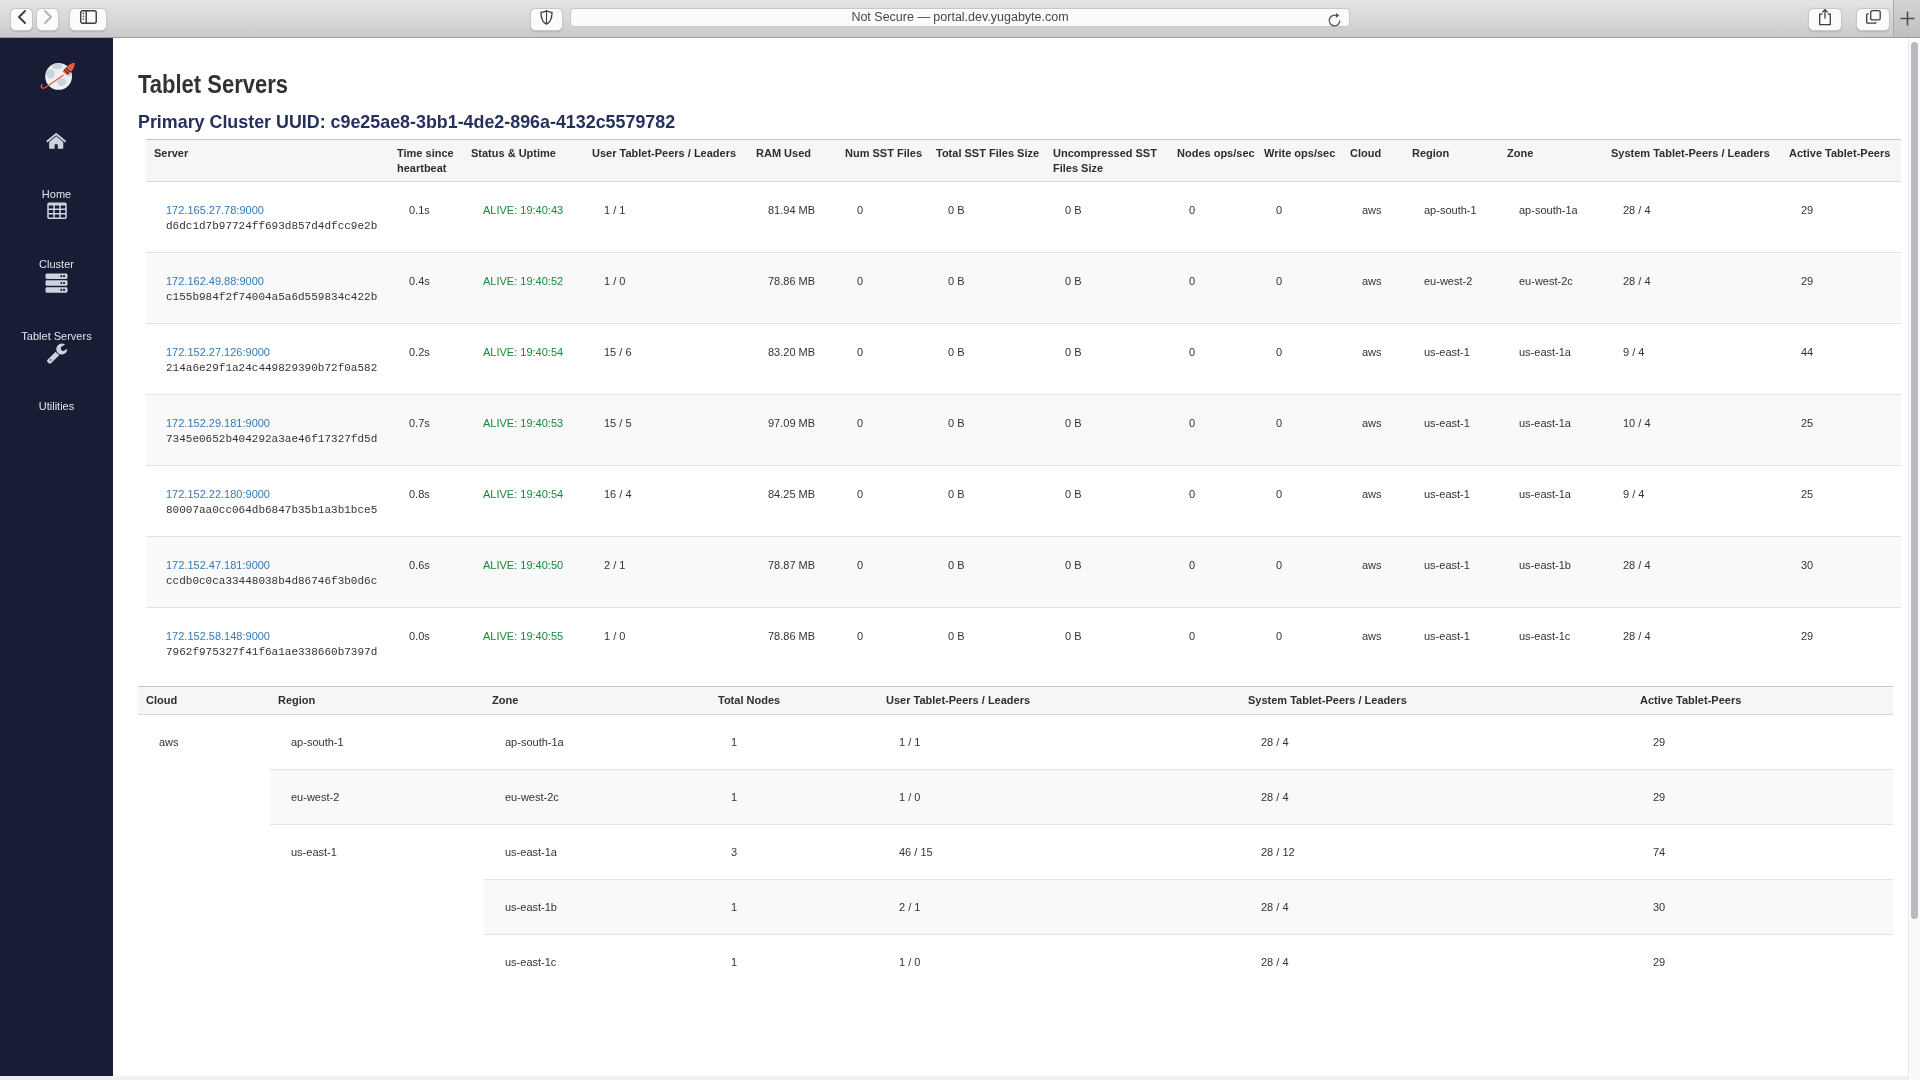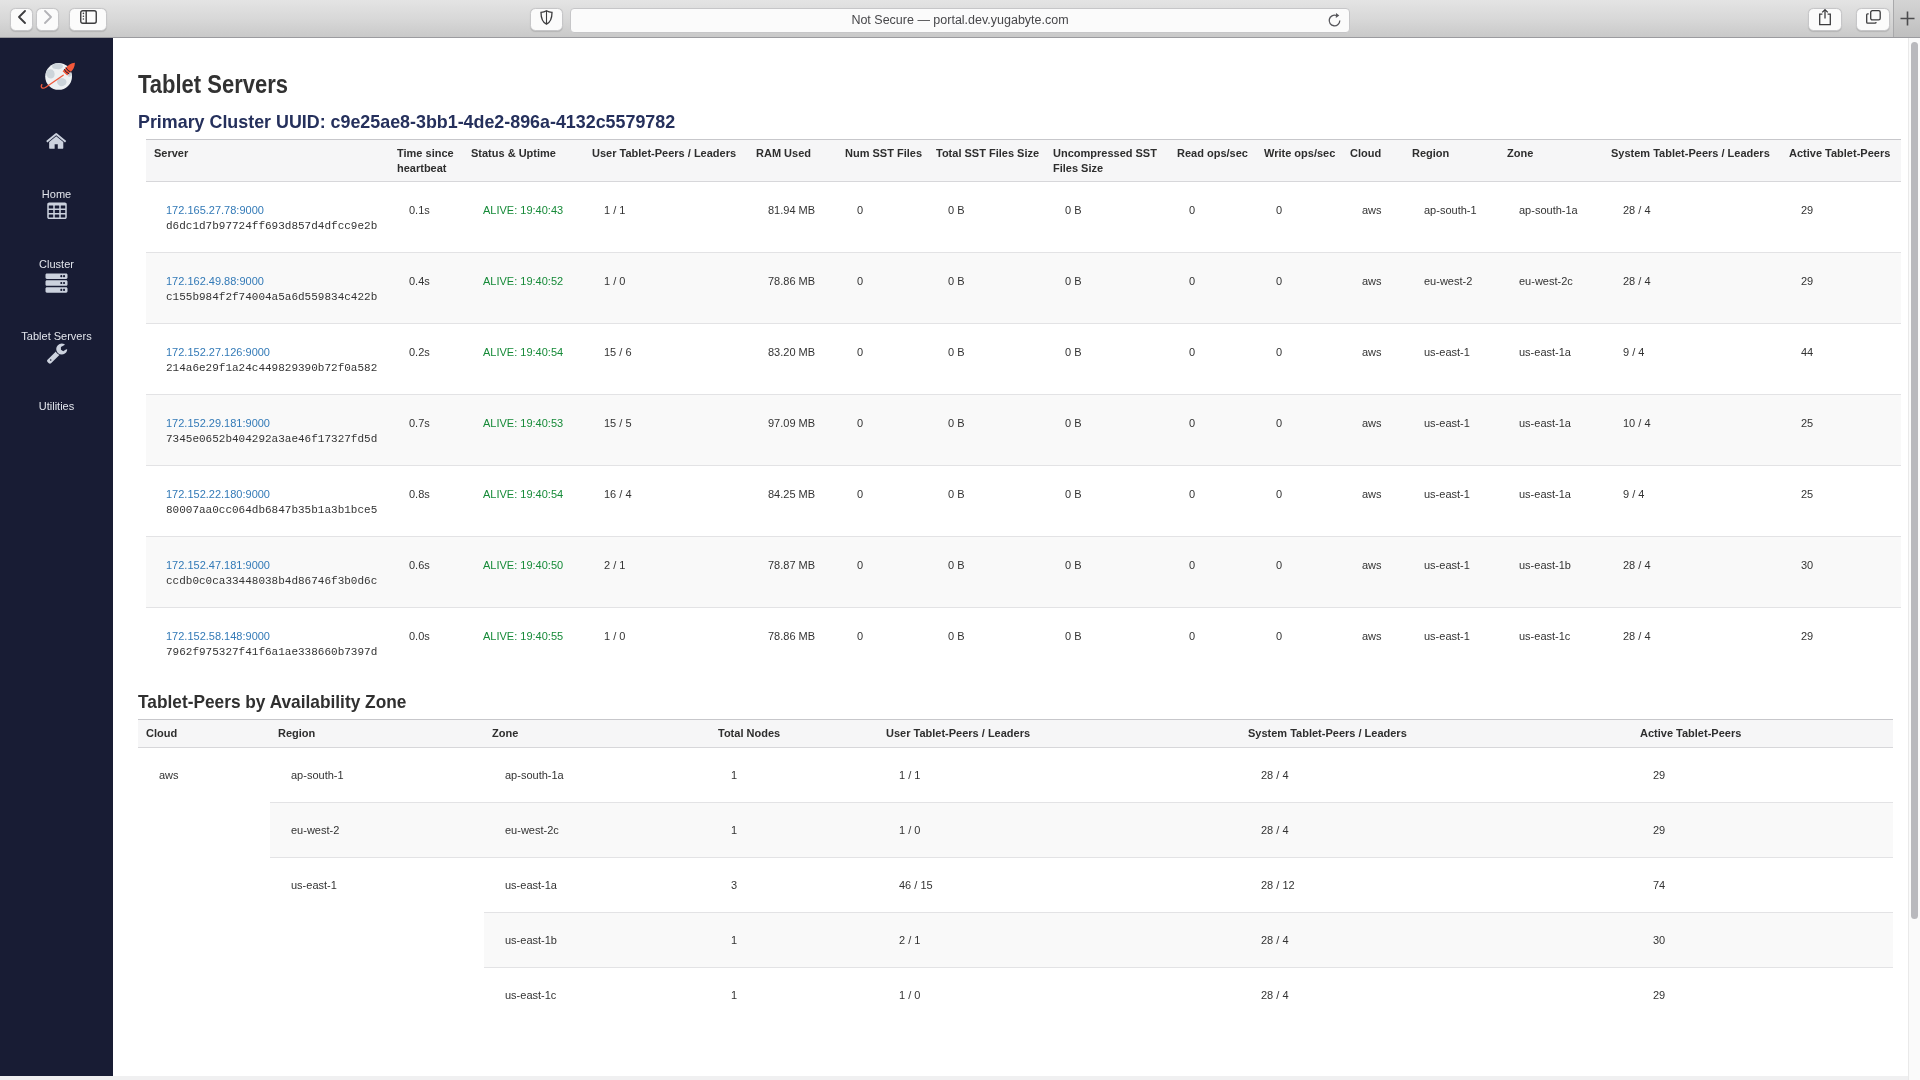--- a/index.html
+++ b/index.html
@@ -12,21 +12,21 @@
 }
 
 .chrome { position:absolute; left:0; top:0; width:1920px; height:38px;
   background:linear-gradient(#e4e4e4 0%, #d7d7d7 55%, #c9c9c9 100%); border-bottom:1px solid #9b9b9f; z-index:20; }
 .tbtn { position:absolute; top:7.5px; height:23px; background:#fbfbfb; border:1px solid #c6c6c8;
   border-radius:5.5px; box-shadow:0 0.5px 1px rgba(0,0,0,.12); display:flex; align-items:center; justify-content:center; }
 .btn-back { left:10px; width:23px; }
 .btn-forward { left:36px; width:23px; }
 .btn-sidebar { left:69px; width:38px; }
 .btn-shield { left:530px; width:33px; }
-.urlfield { position:absolute; top:7.5px; left:570px; width:780px; height:25px; background:#fbfbfb;
+.urlfield { position:absolute; top:7.5px; left:570px; width:780px; height:19px; background:#fbfbfb;
   border:1px solid #c6c6c8; border-radius:4px; display:flex; align-items:center; justify-content:center; }
 .url-text { font-size:12.5px; color:#47474a; }
 .reload { position:absolute; right:7px; top:4px; width:15px; height:15px; }
 .btn-share { left:1808px; width:34px; }
 .btn-tabs { left:1856px; width:34px; }
 .newtab { position:absolute; left:1893px; top:0; width:27px; height:37px; background:linear-gradient(#d4d4d4,#bfbfbf);
   border-left:1px solid #a9a9ab; display:flex; align-items:center; justify-content:center; }
 .newtab span { display:flex; align-items:center; justify-content:center; }
 
 .page { position:absolute; left:0; top:38px; width:1920px; height:1042px; background:#f0f0f1; }
@@ -197,21 +197,21 @@
       <tbody>
       <tr>
             <th><span>Server</span></th>
             <th><span>Time since</span><br><span>heartbeat</span></th>
             <th><span>Status &amp; Uptime</span></th>
             <th><span>User Tablet-Peers / Leaders</span></th>
             <th><span>RAM Used</span></th>
             <th><span>Num SST Files</span></th>
             <th><span>Total SST Files Size</span></th>
             <th><span>Uncompressed SST</span><br><span>Files Size</span></th>
-            <th><span>Read ops/sec</span></th>
+            <th><span>Nodes ops/sec</span></th>
             <th><span>Write ops/sec</span></th>
             <th><span>Cloud</span></th>
             <th><span>Region</span></th>
             <th><span>Zone</span></th>
             <th><span>System Tablet-Peers / Leaders</span></th>
             <th><span>Active Tablet-Peers</span></th>
           </tr>
       <tr>
             <td><a class="srv">172.165.27.78:9000</a><br><span class="uuid">d6dc1d7b97724ff693d857d4dfcc9e2b</span></td>
             <td>0.1s</td>
@@ -326,21 +326,20 @@
             <td>0</td>
             <td>0</td>
             <td>aws</td>
             <td>us-east-1</td>
             <td>us-east-1c</td>
             <td>28 / 4</td>
             <td>29</td>
           </tr>
       </tbody>
     </table>
-    <h3 class="az"><span class="sx">Tablet-Peers by Availability Zone</span></h3>
     <table class="datatable t2">
       <colgroup>
           <col style="width:132px">
           <col style="width:214px">
           <col style="width:226px">
           <col style="width:168px">
           <col style="width:362px">
           <col style="width:392px">
           <col style="width:261px">
         </colgroup>

